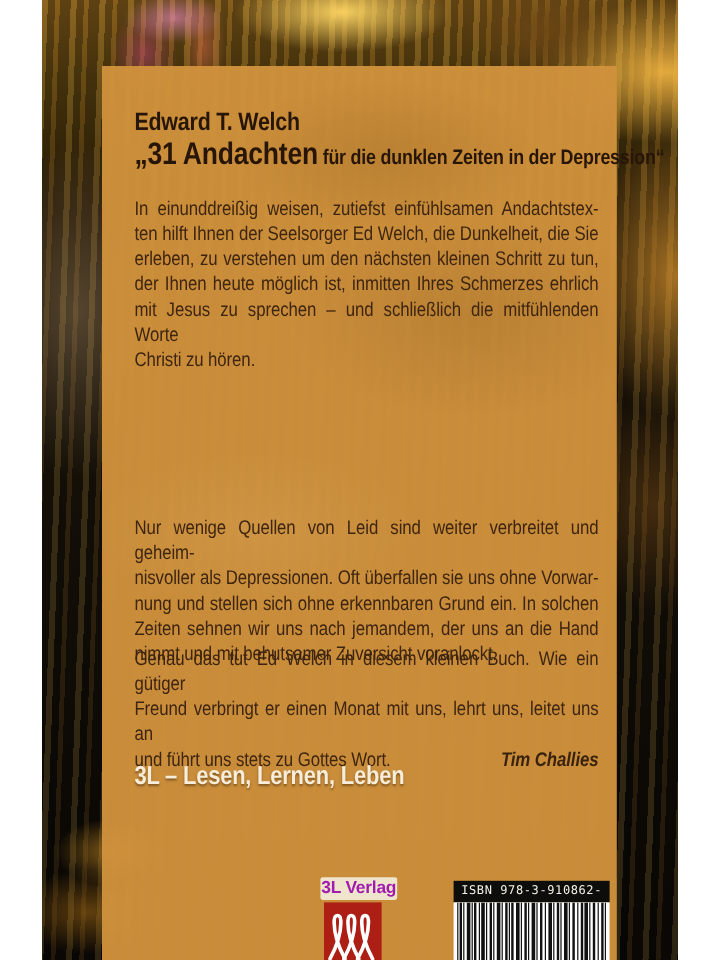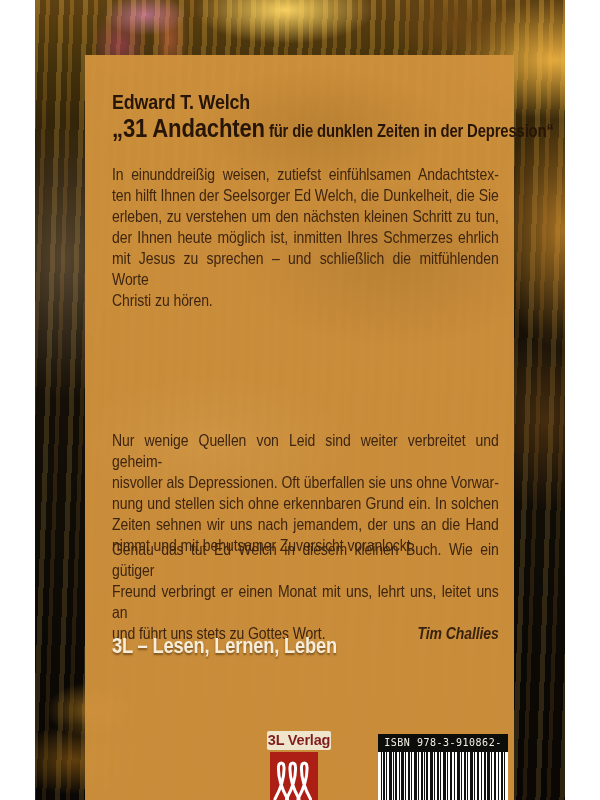--- a/index.html
+++ b/index.html
@@ -61,21 +61,21 @@
          font-size:19px;font-weight:bold;line-height:30px;color:#f2e8d7;
          text-shadow:0 1px 1px rgba(60,10,0,0.35);}
   .q-attr{font-style:italic;margin-left:6px;}
 
   .slogan{position:absolute;left:77px;top:634px;width:300px;
           font-size:21.5px;font-weight:bold;color:#f6edda;letter-spacing:-0.2px;
           text-shadow:0 2px 2px rgba(70,40,5,0.55);}
 
   
   .pub-label{position:absolute;left:232px;top:731px;width:64px;height:19px;
-             background:#efe5cc;border-radius:2px;color:#7f1d1d;
+             background:#efe5cc;border-radius:2px;color:#a21caf;
              font-size:14.5px;font-weight:bold;text-align:center;line-height:19px;
              letter-spacing:-0.2px;}
   .logo{position:absolute;left:235px;top:752px;width:48px;height:48px;background:#ad1e15;}
   .logo svg{display:block;}
 
   .isbn-strip{position:absolute;left:343px;top:734px;width:130px;height:18px;
               background:#0d0d0b;color:#f4f1e6;text-align:center;line-height:18px;
               font-family:"DejaVu Sans Mono","Liberation Mono",monospace;
               font-size:10px;letter-spacing:0.5px;}
   .barcode{position:absolute;left:343px;top:752px;width:130px;height:48px;background:#ffffff;}

